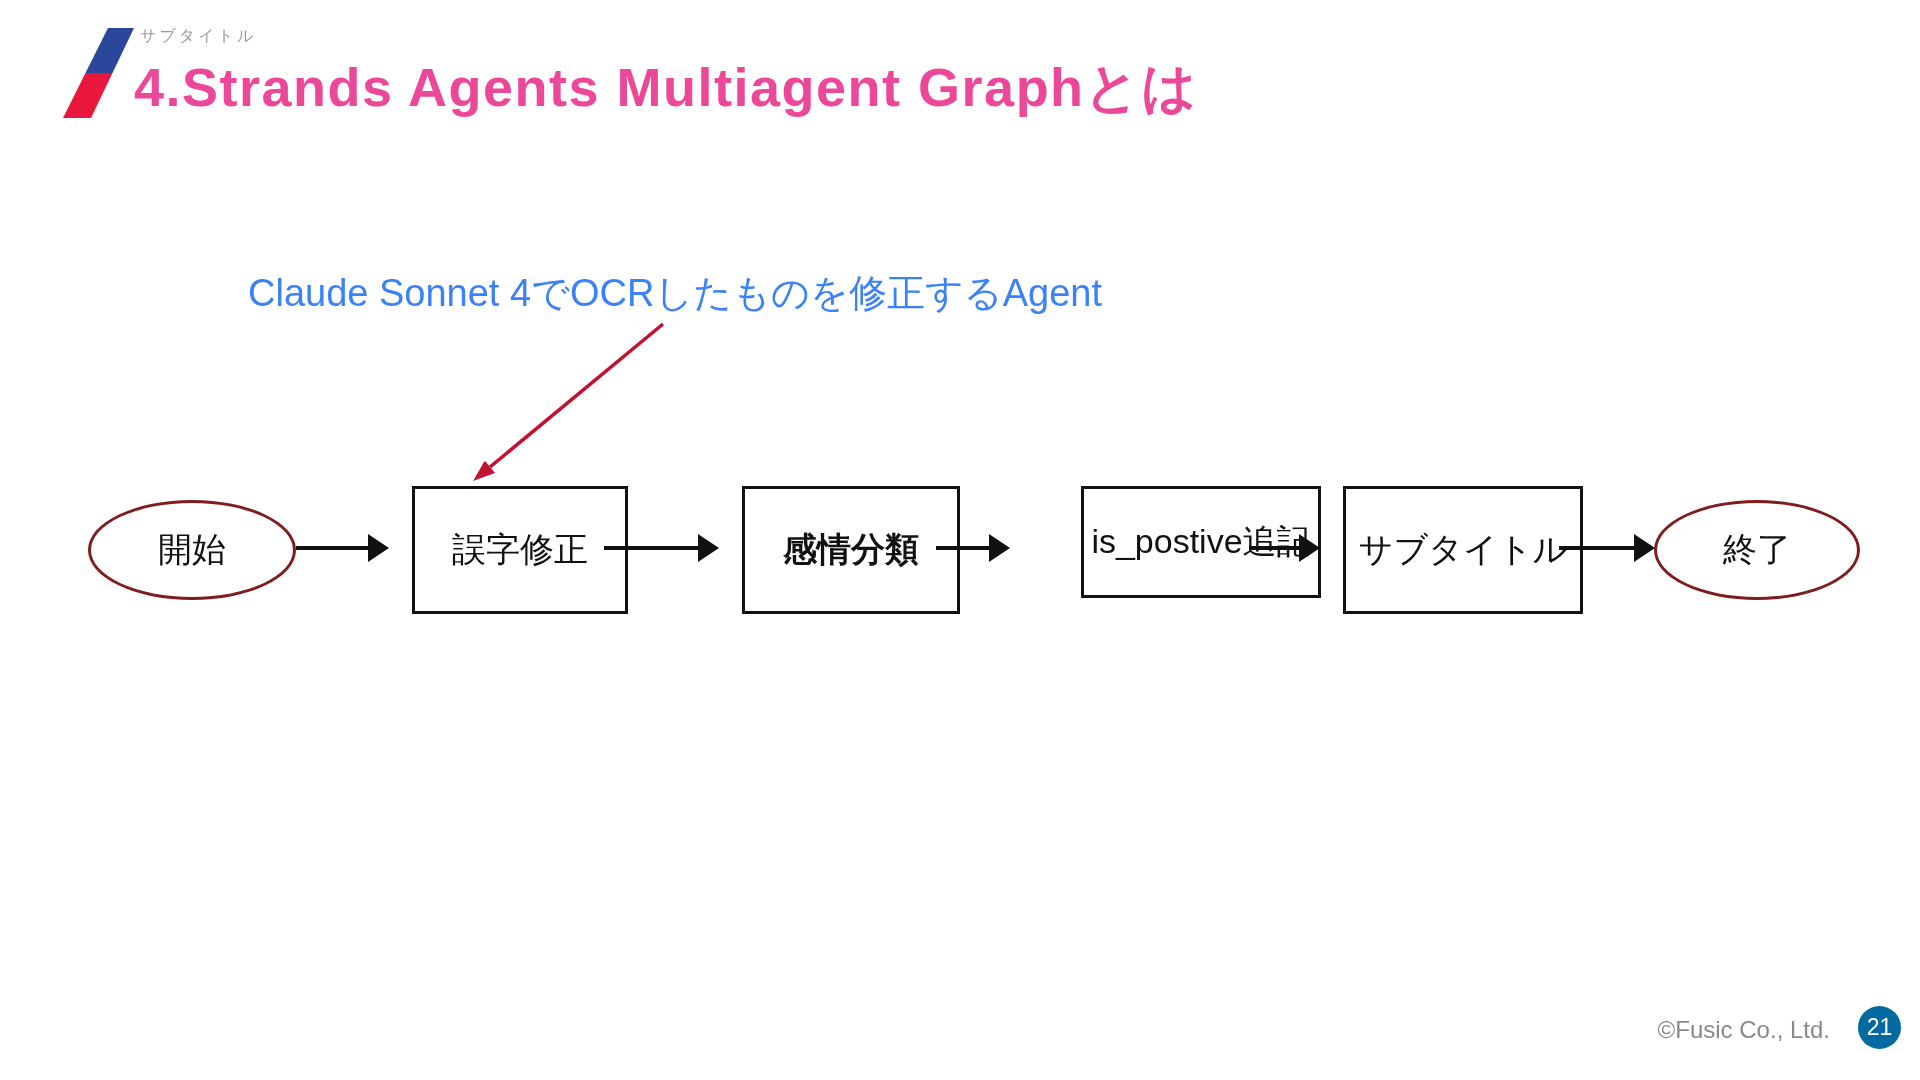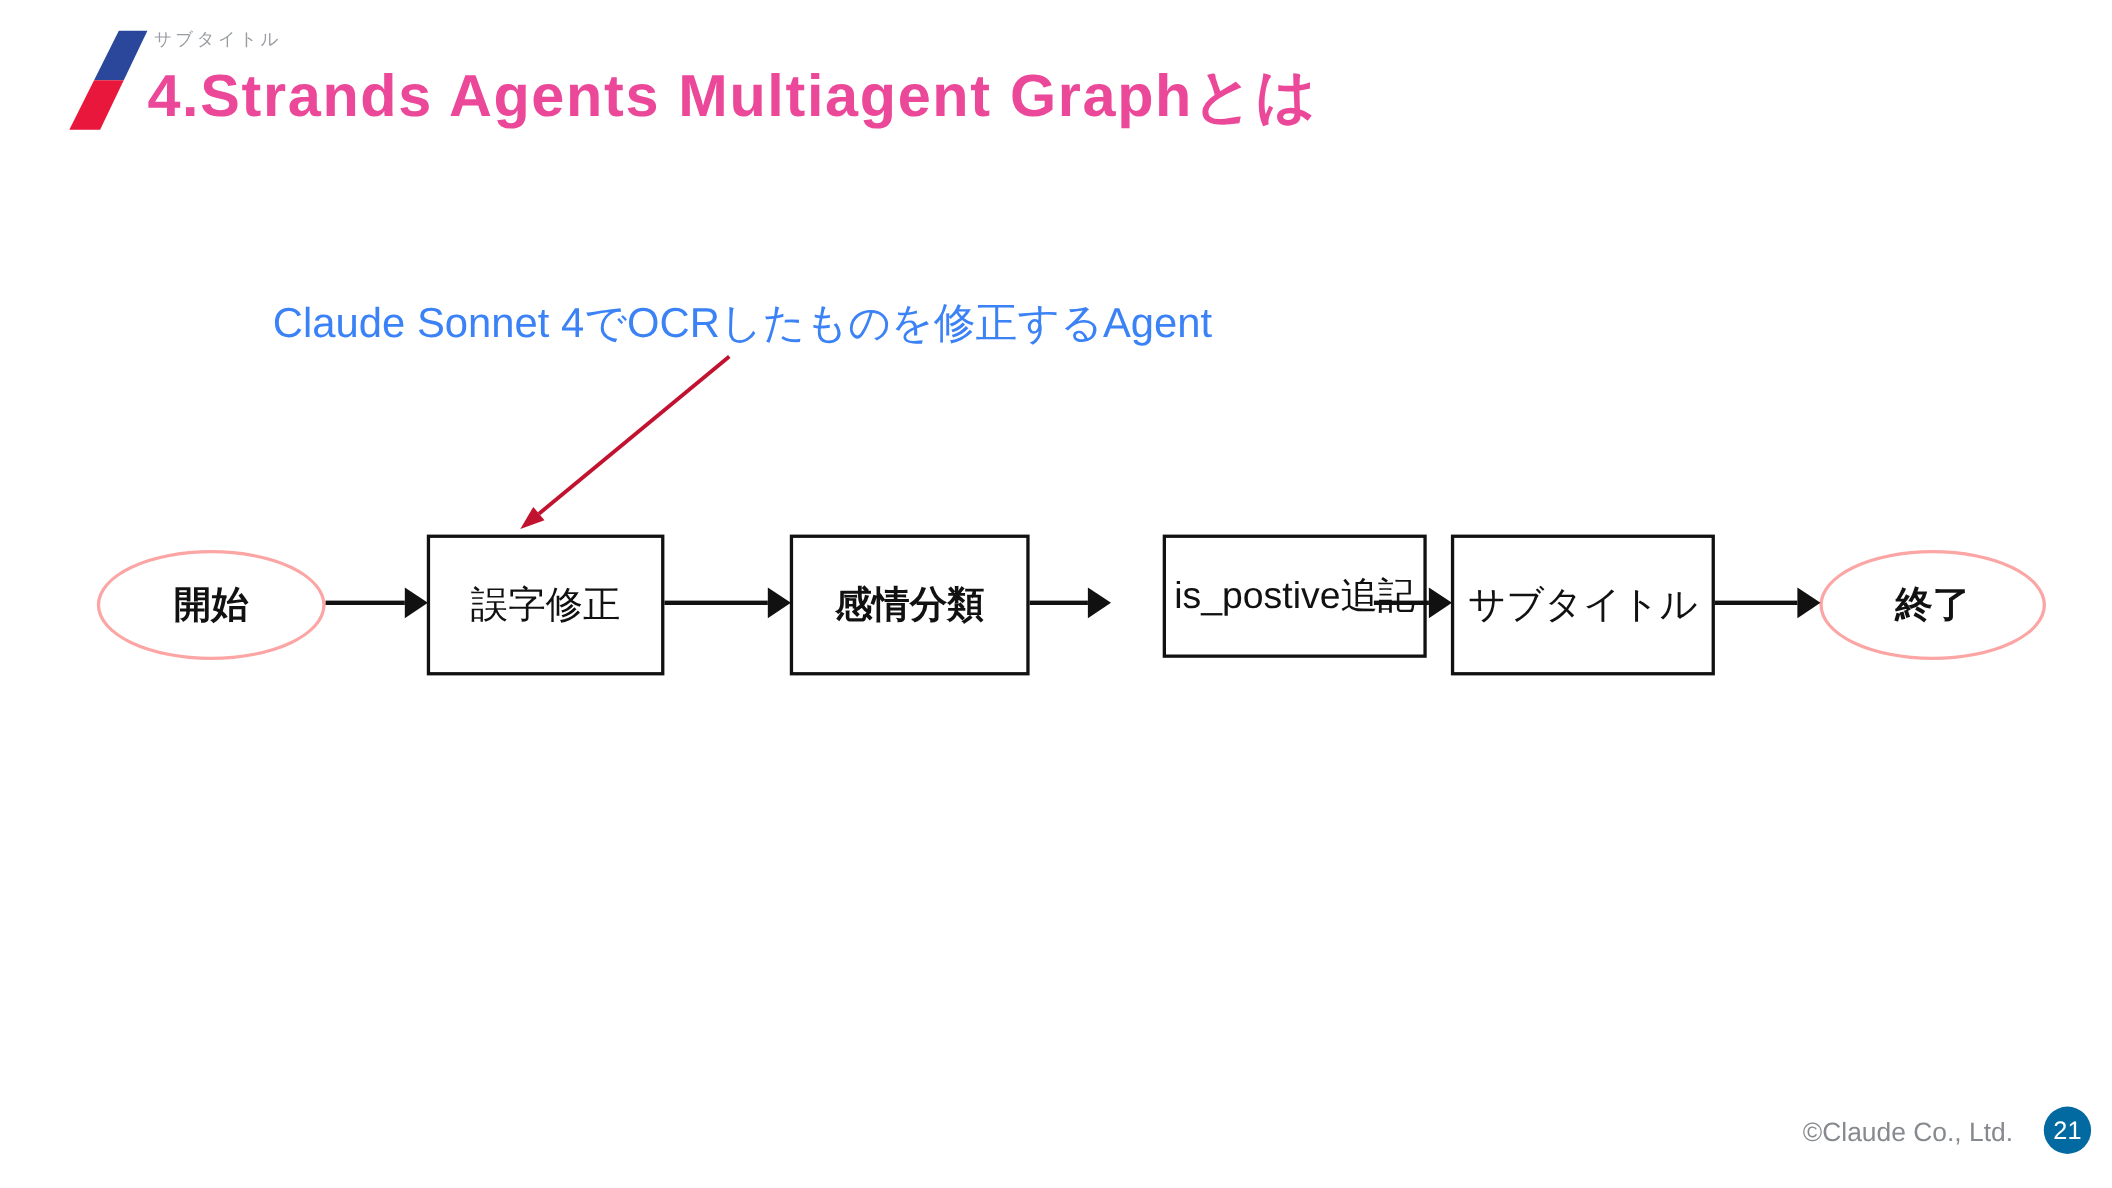--- a/index.html
+++ b/index.html
@@ -31,22 +31,22 @@
   }
   .annotation-arrow-svg{position:absolute;left:0;top:0;pointer-events:none;}
 
   
   .node{
     position:absolute;
     display:flex;align-items:center;justify-content:center;
     font-size:34px;color:#111;background:#fff;
     box-sizing:border-box;white-space:nowrap;
   }
-  .node.rect{border:3px solid #111;}
-  .node.ellipse{border:3px solid #fca5a5;border-radius:50%;font-weight:bold;}
+  .node.rect{border:3px solid #111;margin-left:24px;}
+  .node.ellipse{border:3px solid #7f1d1d;border-radius:50%;}
 
   .edge-line{
     position:absolute;top:546px;height:4px;background:#111;
   }
   .edge-head{
     position:absolute;top:534px;width:0;height:0;
     border-top:14px solid transparent;
     border-bottom:14px solid transparent;
     border-left:21px solid #111;
   }
@@ -119,18 +119,18 @@
   </div>
   <div>
     <div class="edge-line" style="left:1249px;width:50px;"></div>
     <div class="edge-head" style="left:1299px;"></div>
   </div>
   <div>
     <div class="edge-line" style="left:1559px;width:75px;"></div>
     <div class="edge-head" style="left:1634px;"></div>
   </div>
 
-  <div class="copyright">©Claude Co., Ltd.</div>
+  <div class="copyright">©Fusic Co., Ltd.</div>
   <div class="page-badge">
     <span>21</span>
   </div>
 
 </div>
 
 </body></html>

